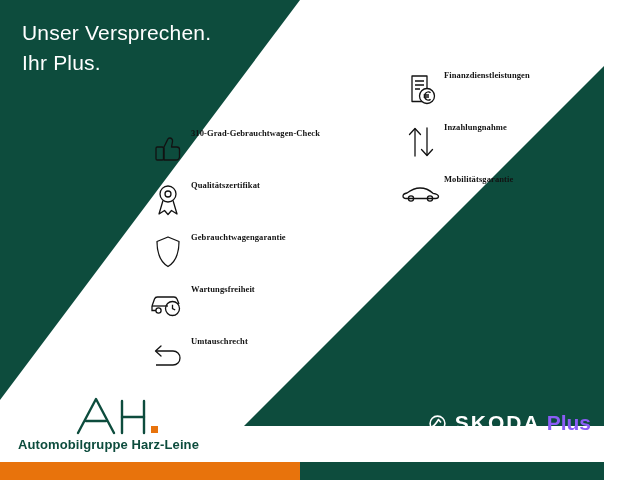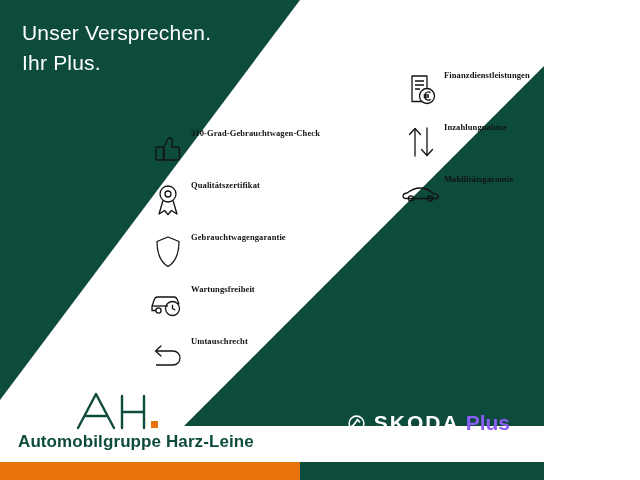--- a/index.html
+++ b/index.html
@@ -8,25 +8,24 @@
   }
   body {
     width: 640px;
     height: 480px;
     overflow: hidden;
     font-family: "Liberation Sans", sans-serif;
     background: #ffffff;
   }
   #stage {
     position: relative;
-    width: 512px;
+    width: 604px;
     height: 480px;
     background: #ffffff;
     overflow: hidden;
-    padding-left: 32px;
   }
 
   
   .green-top-left {
     position: absolute;
     left: 0; top: 0;
     width: 340px; height: 400px;
     background: #0d4c3d;
     clip-path: polygon(0 0, 300px 0, 0 400px);
   }
@@ -108,29 +107,29 @@
     color: #0d4c3d;
   }
   .logo-left .mark {
     position: relative;
     height: 42px;
     width: 120px;
     margin-left: 54px;
   }
   .logo-left .company {
     margin-top: 2px;
-    font-size: 17px;
+    font-size: 13px;
     font-weight: bold;
     color: #0d4c3d;
     letter-spacing: 0.1px;
   }
 
   .logo-right {
     position: absolute;
-    right: 34px;
+    right: 13px;
     bottom: 30px;
     text-align: left;
     z-index: 7;
     color: #ffffff;
   }
   .logo-right .brandline {
     display: flex;
     align-items: center;
     gap: 6px;
   }

